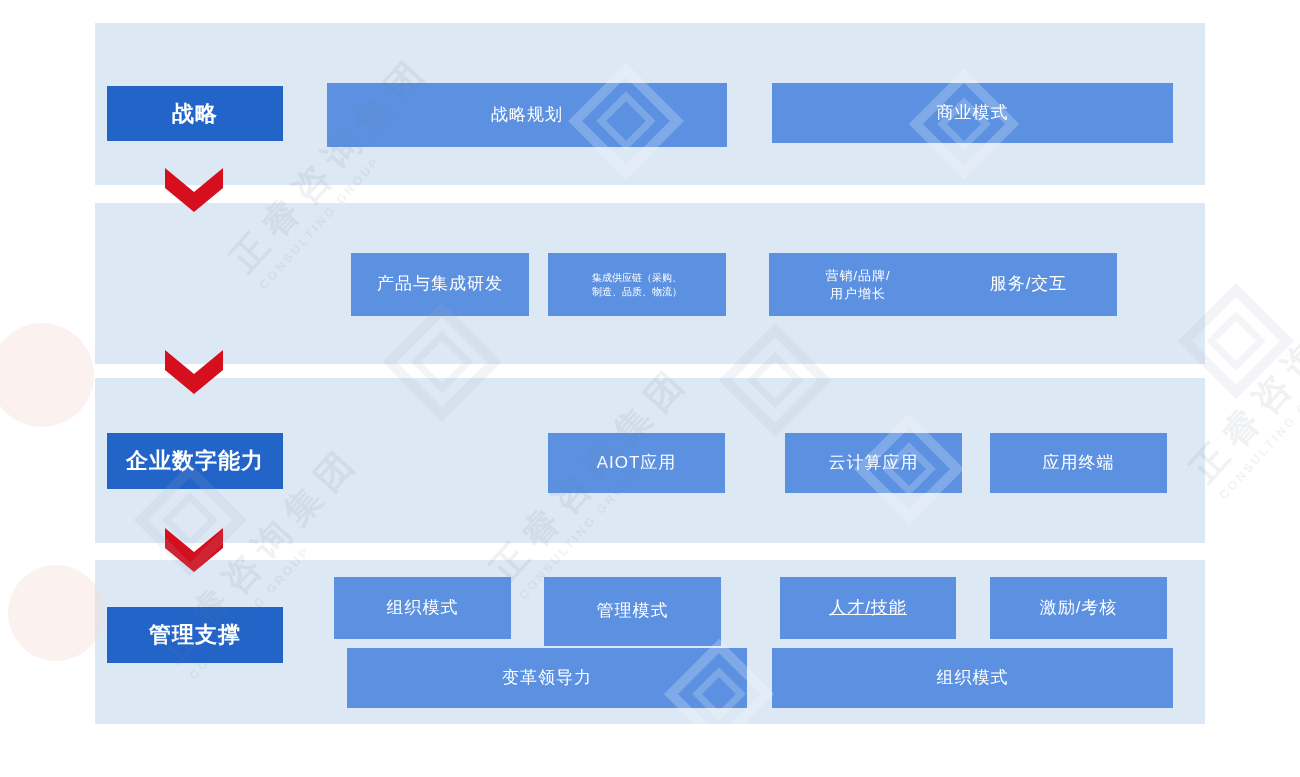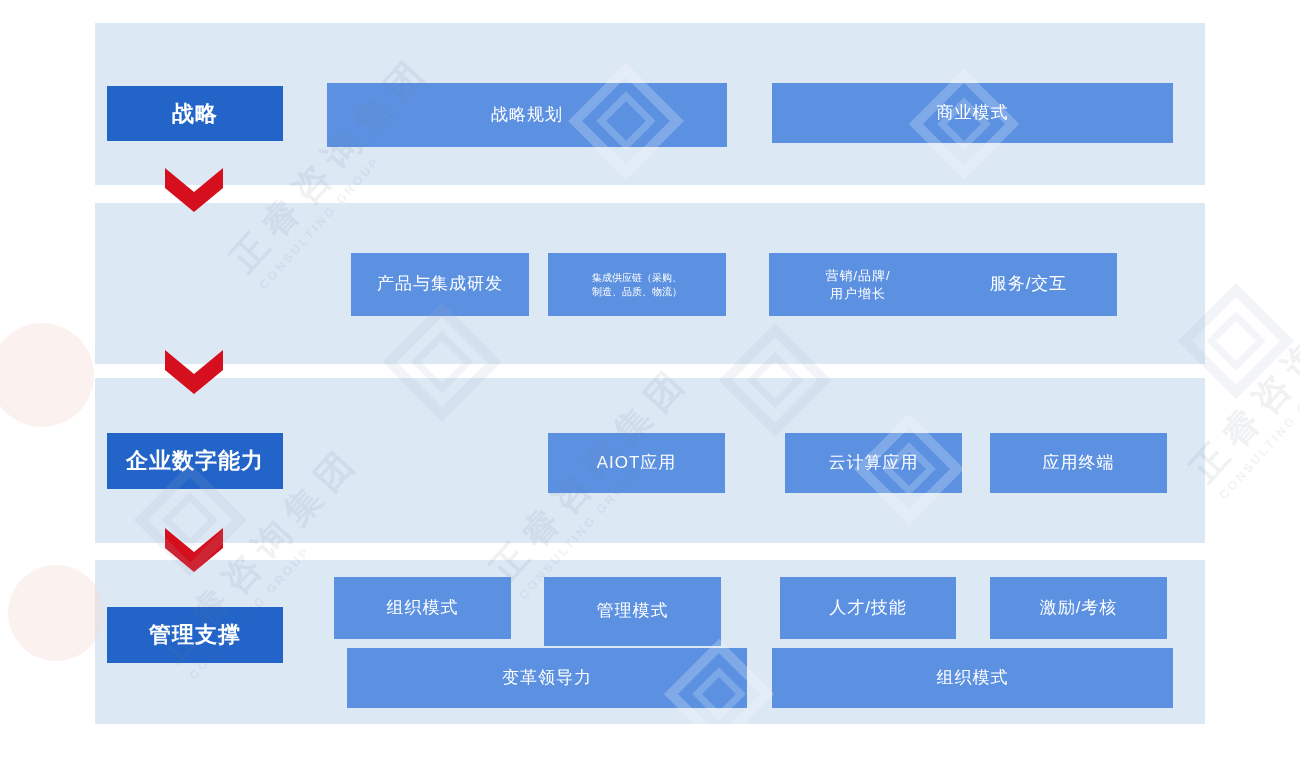--- a/index.html
+++ b/index.html
@@ -56,21 +56,21 @@
   <div class="box item-box" style="left:769px;top:433px;width:177px;height:60px;margin-left:16px;">云计算应用</div>
   <div class="box item-box" style="left:990px;top:433px;width:177px;height:60px;text-align:right;">应用终端</div>
 
   <svg class="arrow" style="left:165px;top:528px;" viewBox="0 0 58 44">
     <path d="M0 0 L29 24 L58 0 L58 20 L29 44 L0 20 Z" fill="#D50F1E"></path>
   </svg>
 
   <div class="box label-box" style="left:107px;top:607px;width:176px;height:56px;">管理支撑</div>
   <div class="box item-box" style="left:334px;top:577px;width:177px;height:62px;">组织模式</div>
   <div class="box item-box" style="left:544px;top:577px;width:177px;height:69px;">管理模式</div>
-  <div class="box item-box" style="left:780px;top:577px;width:176px;height:62px;">人才/技能</div>
+  <div class="box item-box" style="left:780px;top:577px;width:176px;height:62px;text-decoration:underline;">人才/技能</div>
   <div class="box item-box" style="left:990px;top:577px;width:177px;height:62px;">激励/考核</div>
   <div class="box item-box" style="left:327px;top:648px;width:400px;height:60px;margin-left:20px;">变革领导力</div>
   <div class="box item-box" style="left:772px;top:648px;width:401px;height:60px;">组织模式</div>
 
   <div class="wm wm-circle" style="left:-10px;top:323px;width:104px;height:104px;"></div>
   <div class="wm wm-circle" style="left:8px;top:565px;width:96px;height:96px;"></div>
   <div class="wm wm-diamond" style="left:585px;top:80px;width:62px;height:62px;">
       <div class="wm-diamond-inner"></div>
     </div>
   <div class="wm wm-diamond" style="left:925px;top:85px;width:58px;height:58px;">

